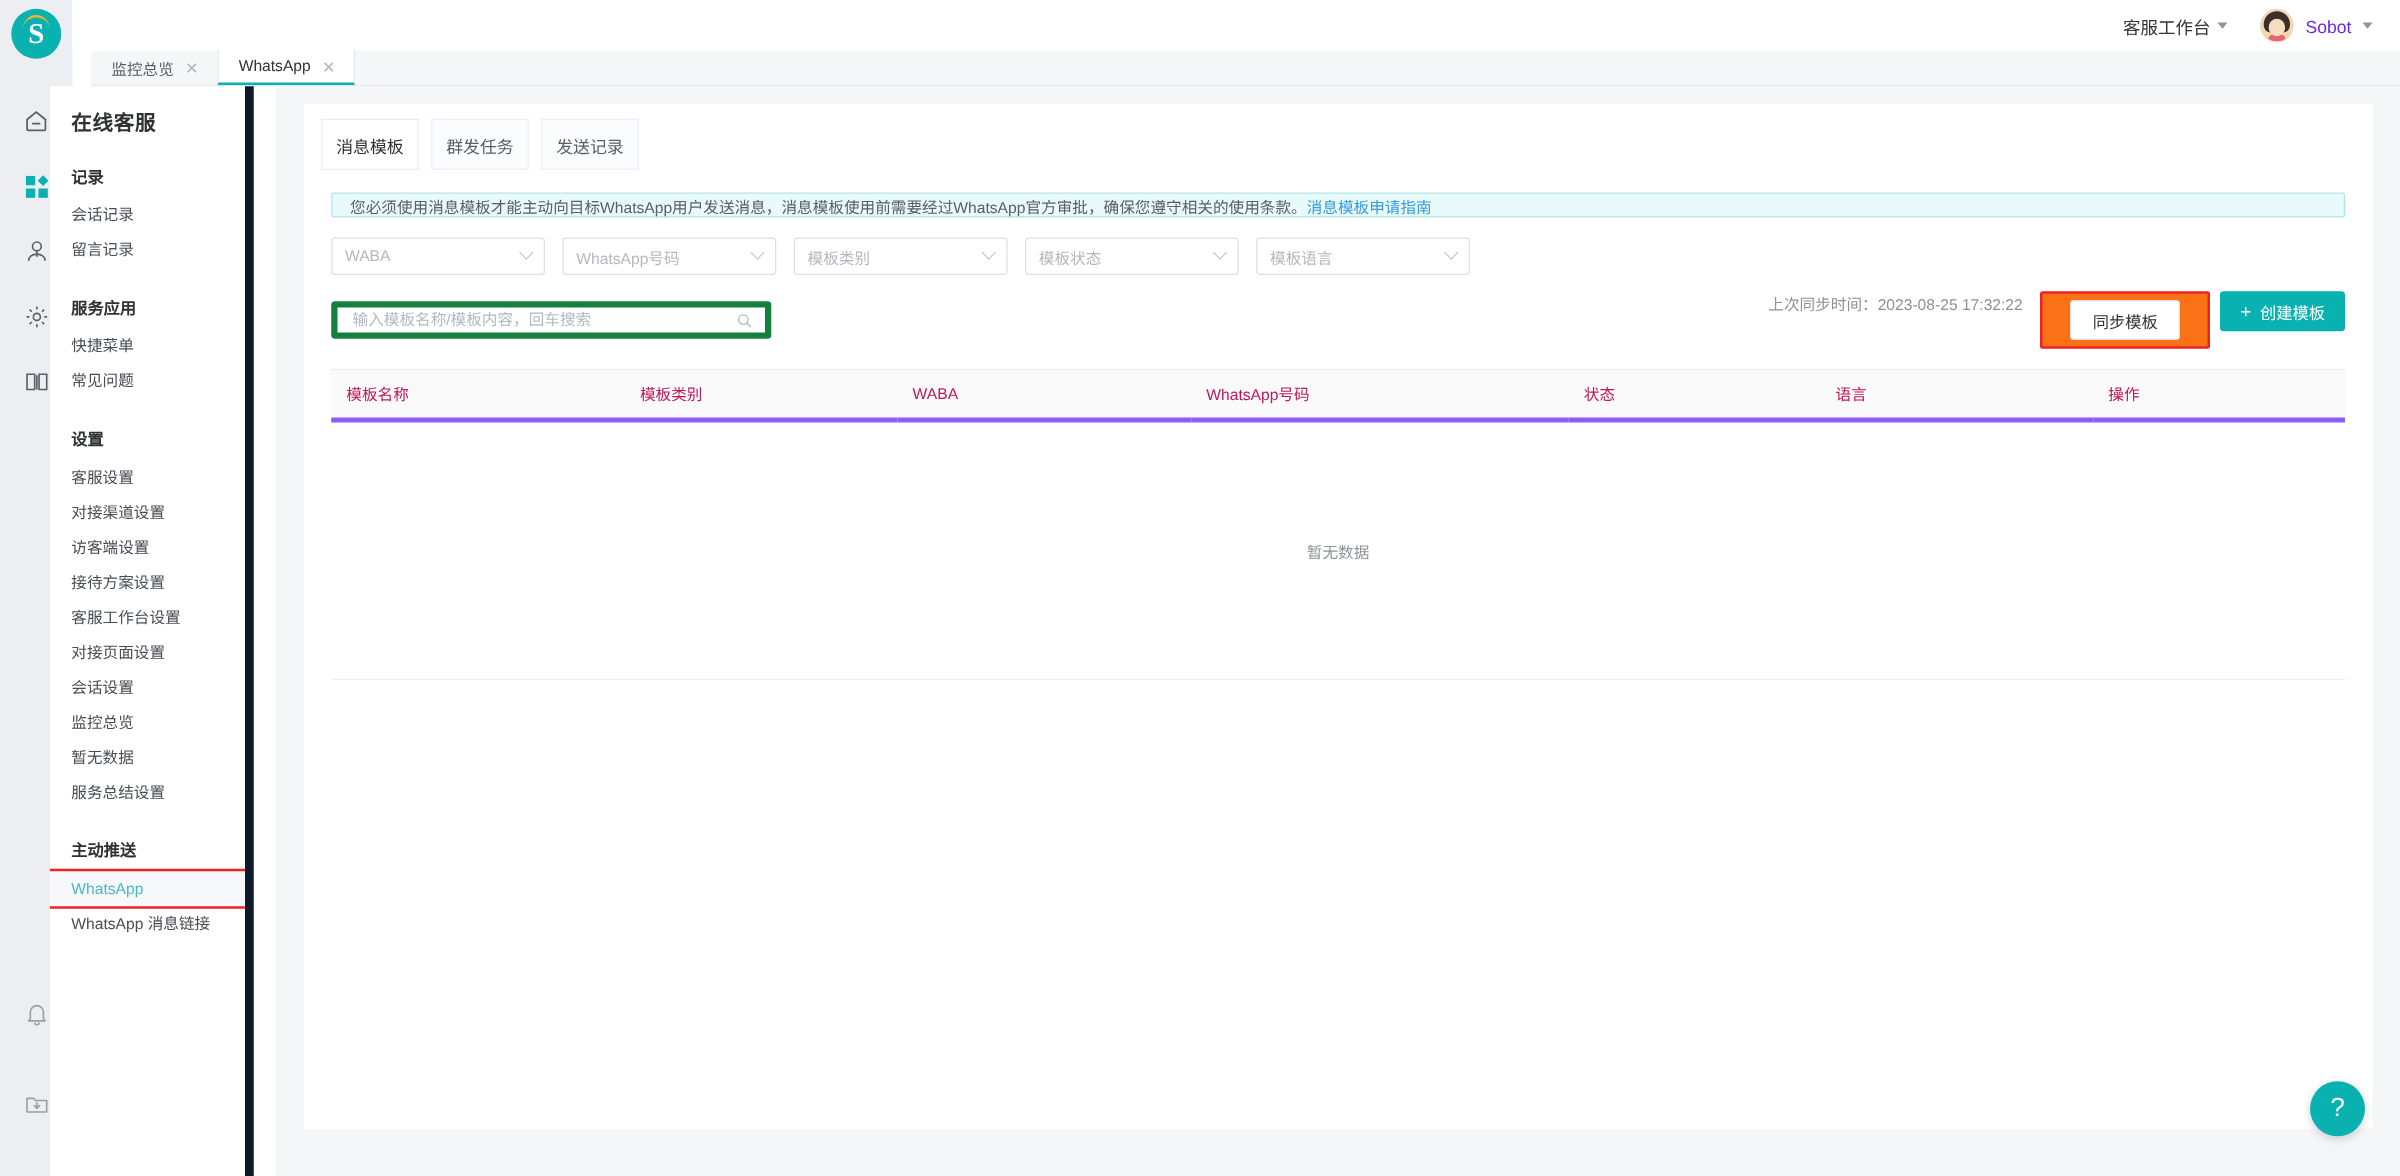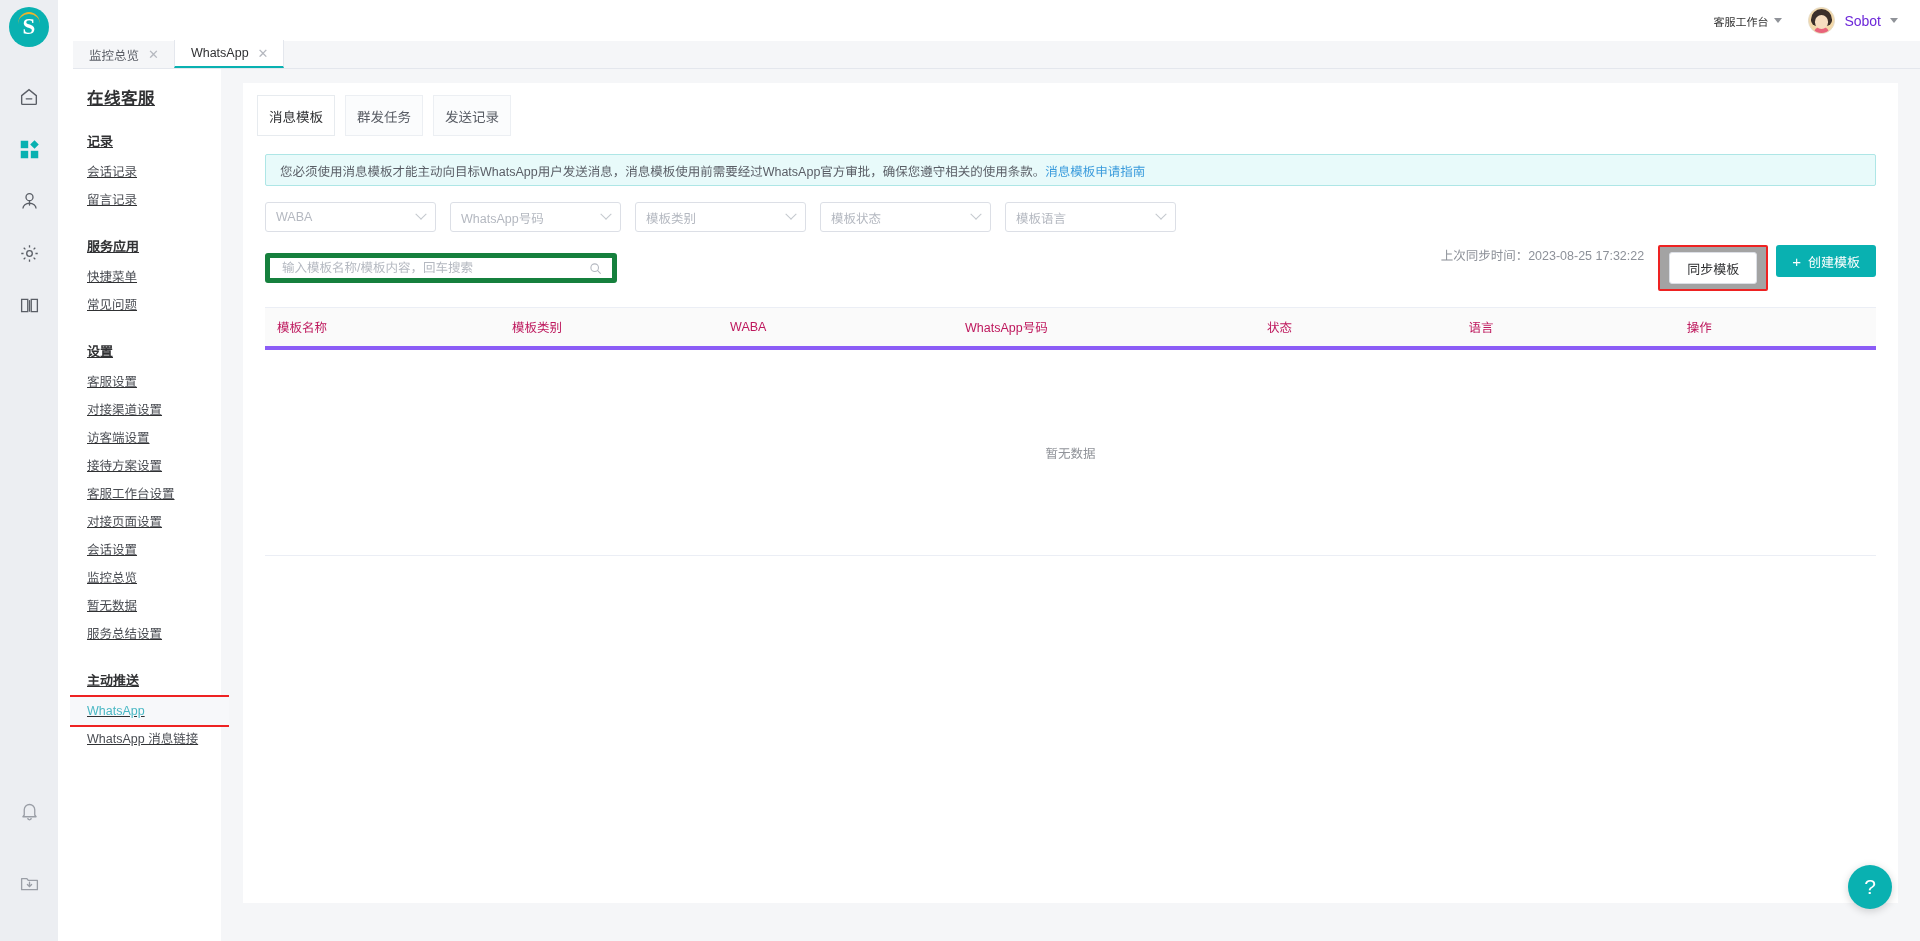--- a/index.html
+++ b/index.html
@@ -53,21 +53,21 @@
   
   .topbar {
     position: absolute; left: 58px; top: 0;
     width: 1862px; height: 41px;
     background: #fff;
     display: flex; align-items: center; justify-content: flex-end;
     padding-right: 22px;
   }
   .top-entry {
     display: flex; align-items: center; gap: 6px;
-    font-size: 11px; color: #333; cursor: pointer;
+    font-size: 14px; color: #333; cursor: pointer;
     margin-right: 26px;
   }
   .caret { width: 0; height: 0; border-left: 4px solid transparent; border-right: 4px solid transparent; border-top: 5px solid #909399; display: inline-block; }
   .user-box { display: flex; align-items: center; gap: 9px; cursor: pointer; font-size: 14px; color: #6d28d9; }
   .avatar {
     width: 27px; height: 27px; border-radius: 50%;
     background: #f3d8a8; overflow: hidden; position: relative;
     border: 1px solid #e6dcc8;
   }
   .avatar::before { 
@@ -102,26 +102,25 @@
   }
   .wtab.active {
     background: #fff; color: #303133;
     border-bottom: 2px solid #09b1b1;
     border-left: 1px solid #e4e7ed; border-right: 1px solid #e4e7ed;
   }
   .wtab .x { color: #b5b8bf; font-size: 13px; line-height: 1; }
 
   
   .sidemenu {
-    position: absolute; left: 70px; top: 69px;
+    position: absolute; left: 40px; top: 69px;
     width: 163px; height: 872px;
     background: #fff;
-    border-right: 4px solid #0f172a;
+    border-right: 7px solid #0f172a;
     overflow: hidden;
-    text-decoration: underline;
   }
   .side-title {
     font-size: 16.5px; font-weight: bold; color: #303133;
     padding: 16px 0 0 17px; letter-spacing: 0.5px;
   }
   .side-group { margin-top: 22px; }
   .side-group-label {
     font-size: 13px; font-weight: bold; color: #303133;
     padding: 0 0 8px 17px;
   }
@@ -160,21 +159,21 @@
     border: 1px solid #eceff3;
     background: #fbfcfd;
     cursor: pointer; margin-right: 10px;
   }
   .ptab.active { background: #fff; color: #303133; border-color: #e7ebef; font-weight: normal; }
 
   .content { padding: 18px 22px 0 22px; }
 
   .notice {
     background: #e8fafa; border: 1px solid #aee6e6;
-    height: 32px; display: flex; align-items: center;
+    height: 20px; display: flex; align-items: center;
     padding: 0 14px; font-size: 12.5px; color: #5a5e66;
     border-radius: 2px;
   }
   .notice a { color: #3a9bdc; text-decoration: none; cursor: pointer; }
 
   .filters { display: flex; gap: 14px; margin-top: 16px; }
   .sel {
     width: 171px; height: 30px;
     border: 1px solid #dcdfe6; border-radius: 3px;
     display: flex; align-items: center; justify-content: space-between;
@@ -203,23 +202,23 @@
 
   .rowright { margin-left: auto; display: flex; gap: 0; }
   .synctime { font-size: 12.5px; color: #8d9199; margin-right: 14px; white-space: nowrap; }
   .btn-ghost {
     height: 32px; padding: 0 17px; background: #fff;
     border: 1px solid #dcdfe6; border-radius: 3px;
     font-size: 13px; color: #303133; cursor: pointer;
     display: flex; align-items: center;
   }
   .btn-wrap-hl {
-    border: 2px solid #ee2222; padding: 5px 9px;
+    border: 2px solid #ee2222; padding: 5px 22px;
     display: flex; align-items: center; border-radius: 2px;
-    margin-right: 8px; background: #a3a3a3;
+    margin-right: 8px; background: #f97316;
   }
   .btn-primary {
     height: 32px; padding: 0 16px; background: #09b1b1;
     border: 0; border-radius: 3px; color: #fff;
     font-size: 13px; cursor: pointer;
     display: flex; align-items: center; gap: 7px;
   }
   .plus { font-size: 15px; line-height: 1; }
 
   table.tbl { width: 100%; border-collapse: collapse; margin-top: 16px; }

